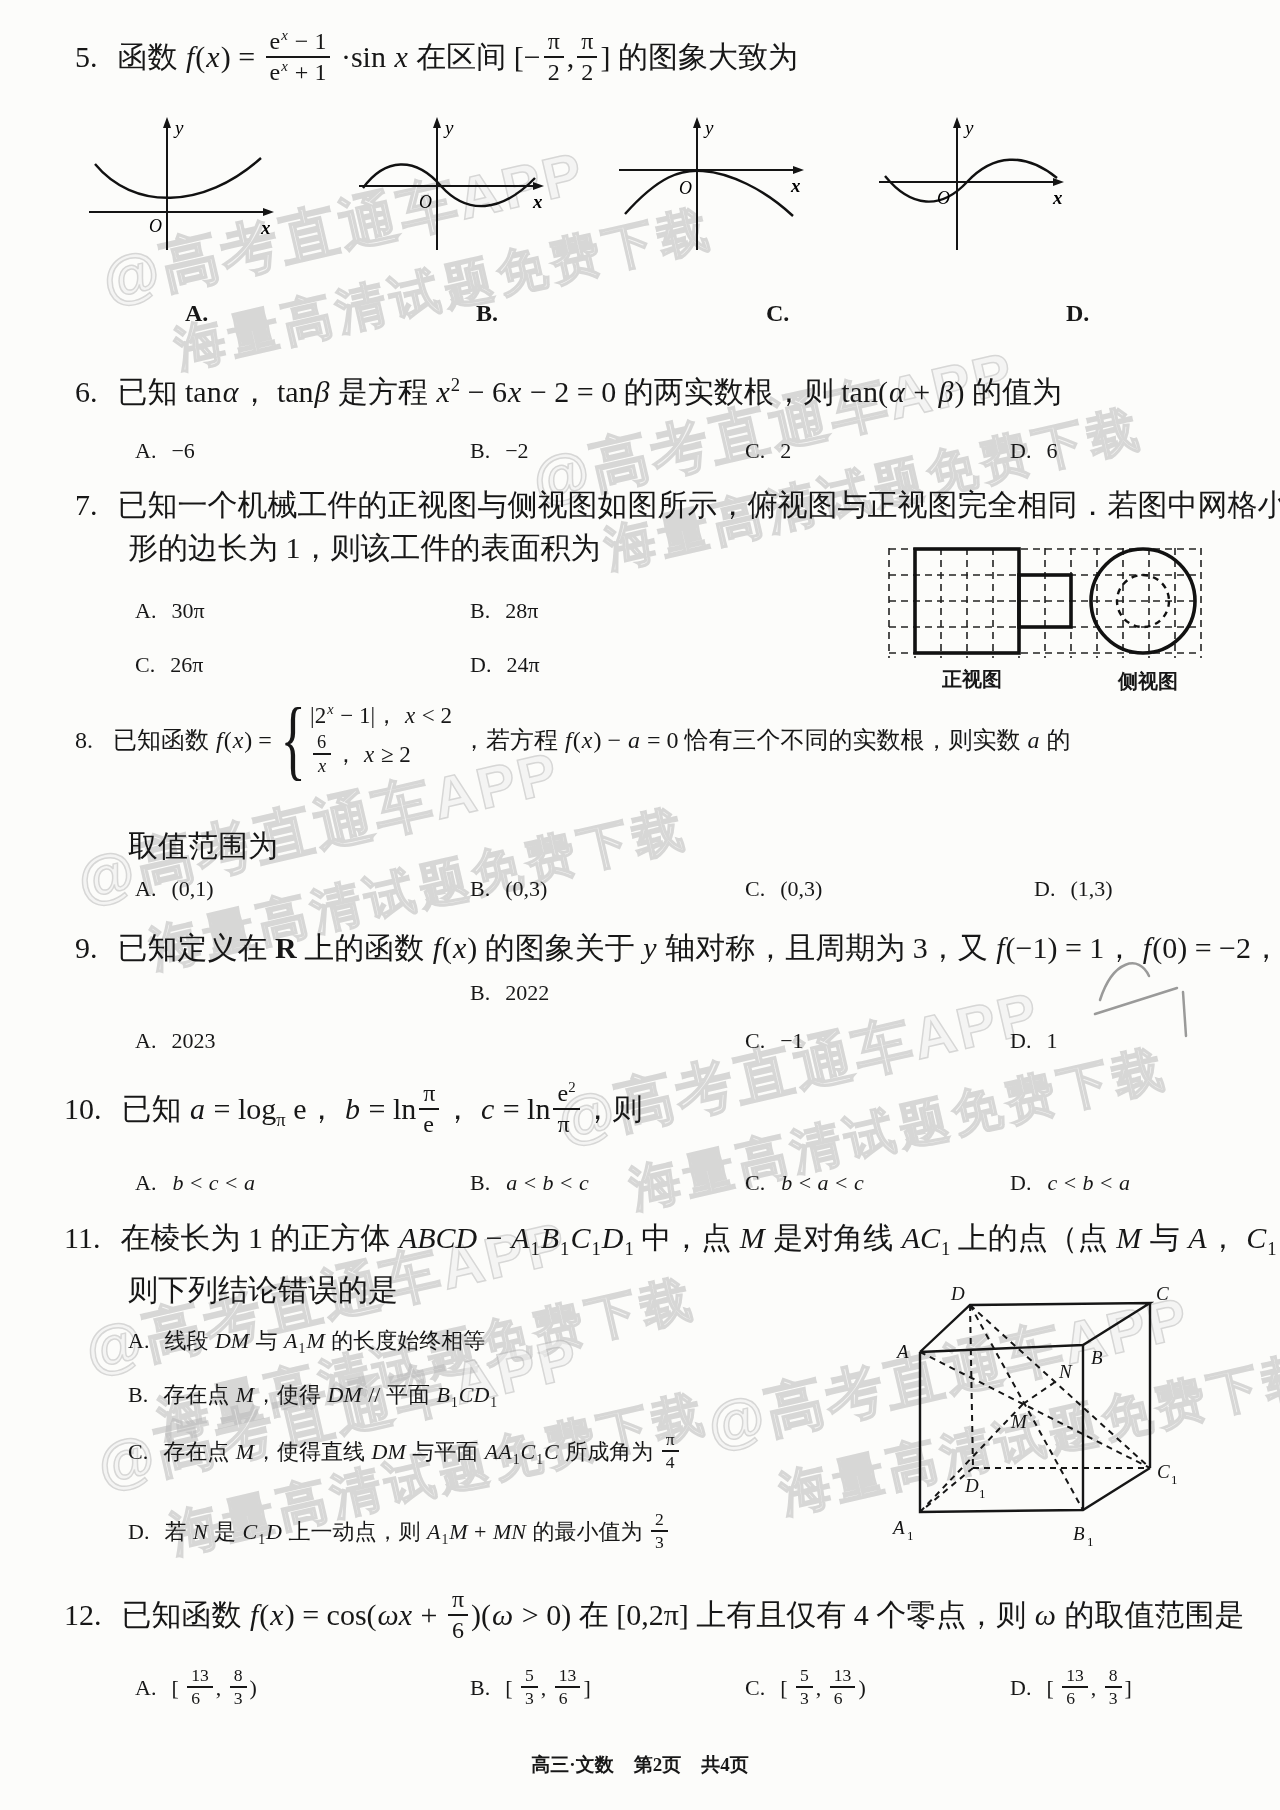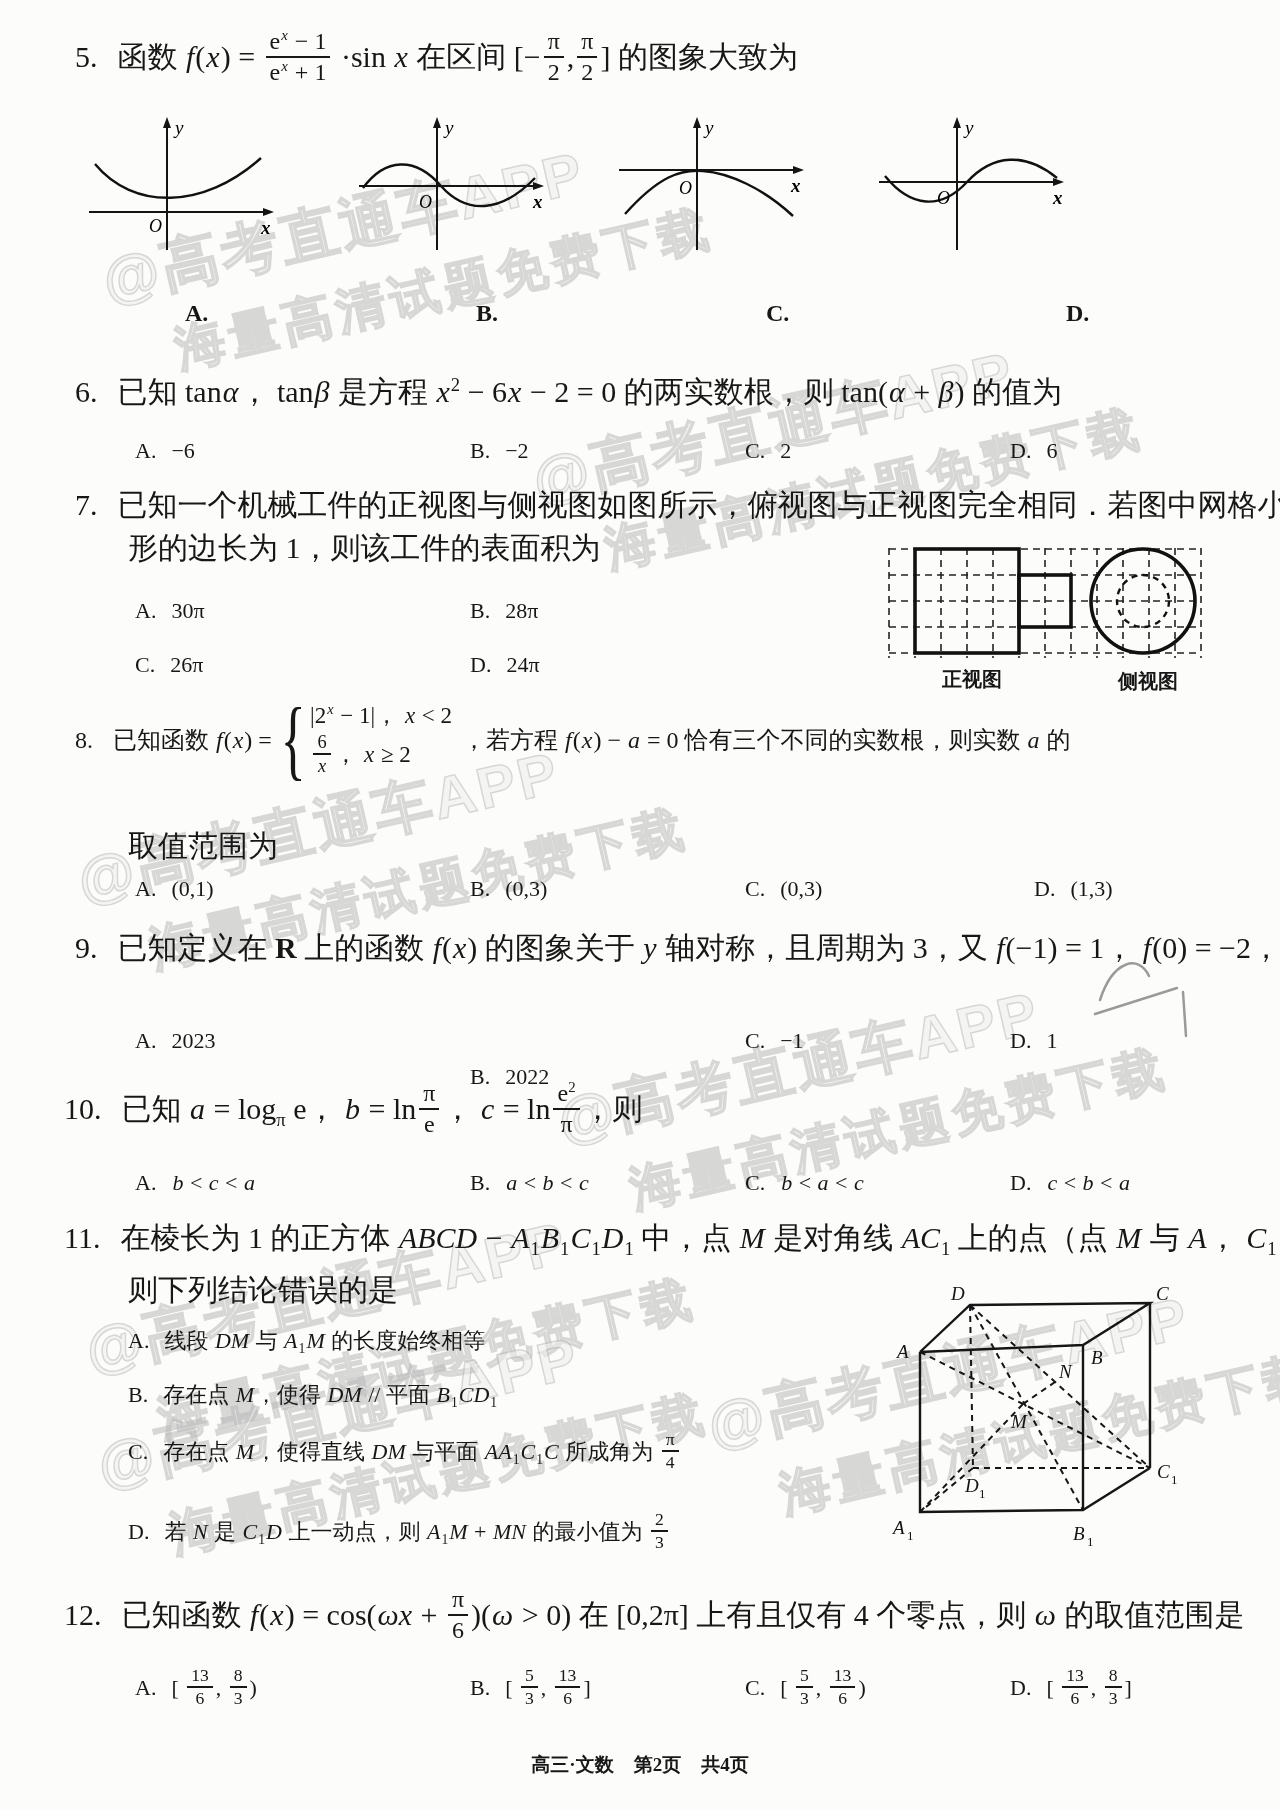--- a/index.html
+++ b/index.html
@@ -2,21 +2,21 @@
 <html><head>
 <meta charset="utf-8">
 <style>
   html,body{margin:0;padding:0;background:#e8e8e8}
   .page{position:relative;width:1280px;height:1810px;margin:0 auto;background:#fcfcfa;
         font-family:"Liberation Serif","DejaVu Serif",serif;color:#171717;overflow:hidden}
   .line{position:absolute;white-space:nowrap;font-size:30px;z-index:2}
   .qno{display:inline-block;margin-right:20px}
   .opt{position:absolute;white-space:nowrap;font-size:22px;z-index:2}
   .opt .ol{margin-right:15px}
-  .frac{display:inline-block;vertical-align:middle;text-align:center;margin:0 3px;transform:translateY(-3px)}
+  .frac{display:inline-block;vertical-align:middle;text-align:left;margin:0 3px;transform:translateY(-3px)}
   .fn{display:block;font-size:.8em;line-height:1.2;padding:0 4px;border-bottom:2px solid #171717}
   .fd{display:block;font-size:.8em;line-height:1.2;padding:0 4px}
   sup,sub{font-size:.62em}
   i.v{font-style:italic;padding:0 1px;font-family:"Liberation Serif","DejaVu Serif",serif}
   .wm{position:absolute;z-index:1;transform:rotate(-13deg);transform-origin:left top;opacity:.55}
   .wm span{display:block;white-space:nowrap;font-family:"Liberation Sans","DejaVu Sans",sans-serif;
            font-weight:700;color:#efefef;-webkit-text-stroke:1.5px #b9b9b9}
   .wm .l1{font-size:58px;letter-spacing:3px}
   .wm .l2{font-size:50px;letter-spacing:5px;margin-top:10px;margin-left:55px}
   .fig{position:absolute;z-index:2}
@@ -173,21 +173,21 @@
   <div class="line" style="left:128px;top:826px">取值范围为</div>
   <span class="opt" style="left:135px;top:876px"><span class="ol">A.</span><span>(0,1)</span></span>
   <span class="opt" style="left:470px;top:876px"><span class="ol">B.</span><span>(0,3)</span></span>
   <span class="opt" style="left:745px;top:876px"><span class="ol">C.</span><span>(0,3)</span></span>
   <span class="opt" style="left:1034px;top:876px"><span class="ol">D.</span><span>(1,3)</span></span>
 
   <div class="line" style="left:75px;top:928px">
     <span class="qno">9.</span><span>已知定义在 <b>R</b> 上的函数 <i class="v">f</i>(<i class="v">x</i>) 的图象关于 <i class="v">y</i> 轴对称，且周期为 3，又 <i class="v">f</i>(−1) = 1， <i class="v">f</i>(0) = −2，则</span>
   </div>
   <span class="opt" style="left:135px;top:1028px"><span class="ol">A.</span><span>2023</span></span>
-  <span class="opt" style="left:470px;top:1064px"><span class="ol">B.</span><span>2022</span></span>
+  <span class="opt" style="left:470px;top:980px"><span class="ol">B.</span><span>2022</span></span>
   <span class="opt" style="left:745px;top:1028px"><span class="ol">C.</span><span>−1</span></span>
   <span class="opt" style="left:1010px;top:1028px"><span class="ol">D.</span><span>1</span></span>
 
   <svg class="penmark" style="left:1055px;top:940px" width="160" height="110" viewBox="0 0 160 110">
     <path d="M45,60 C58,20 84,14 94,36" fill="none" stroke="#666" stroke-width="2.5" stroke-linecap="round"></path>
     <path d="M40,74 L122,48" fill="none" stroke="#666" stroke-width="2.5" stroke-linecap="round"></path>
     <path d="M128,52 L131,96" fill="none" stroke="#666" stroke-width="2.5" stroke-linecap="round"></path>
   </svg>
 
   <div class="line" style="left:64px;top:1082px">

